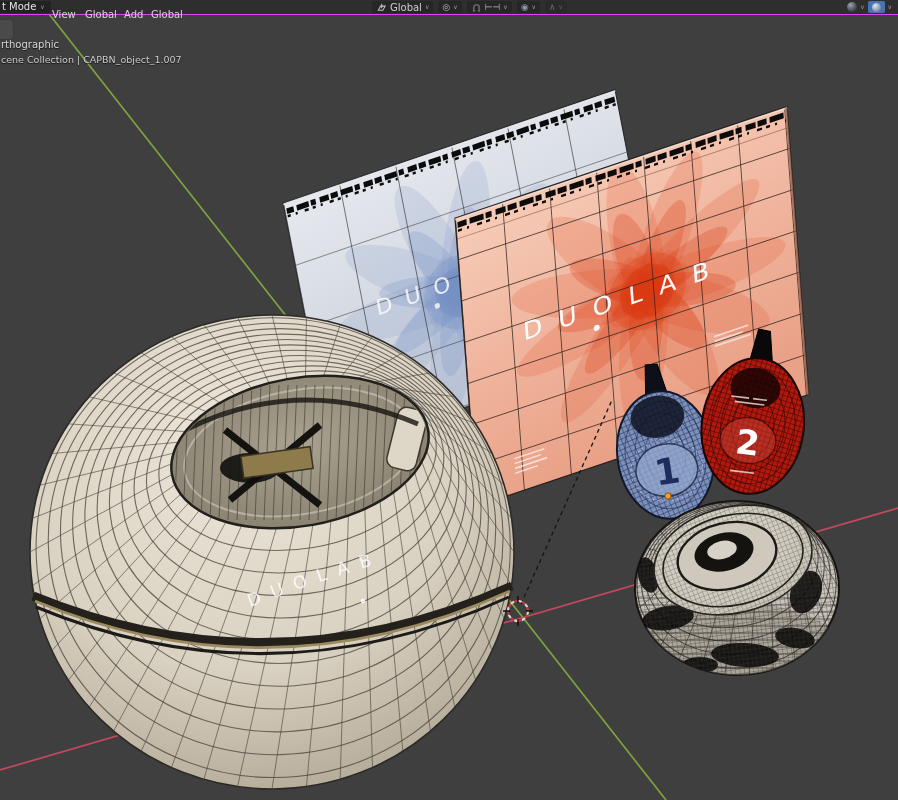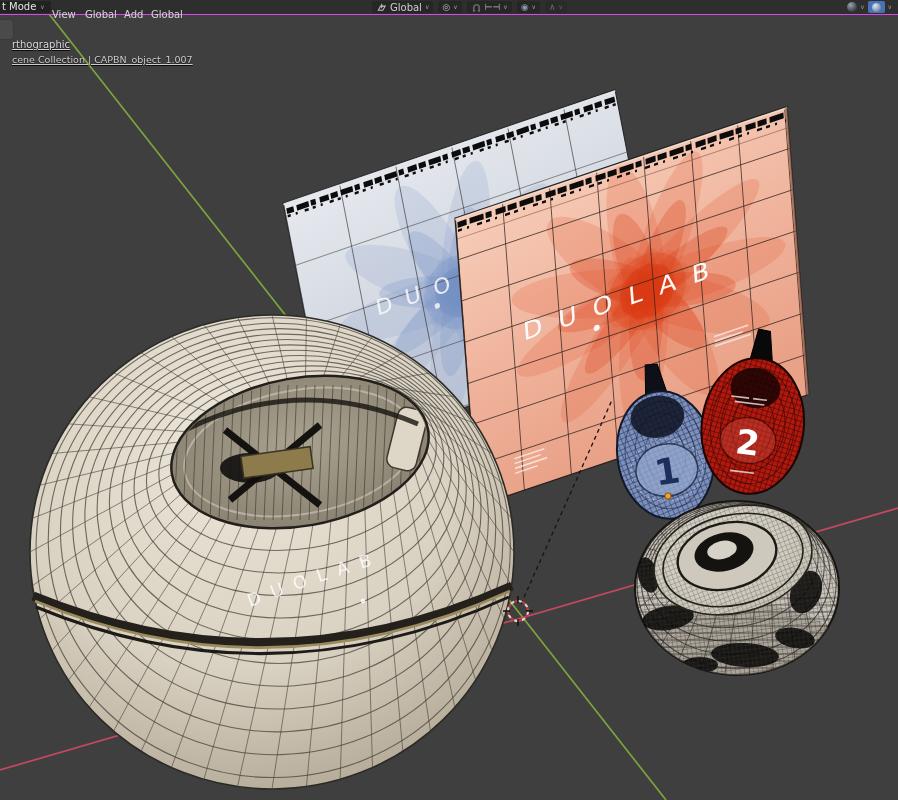--- a/index.html
+++ b/index.html
@@ -22,21 +22,21 @@
   .ic{font-size:9px;color:#b8b8b8;line-height:1;}
   .dim{opacity:.45;}
   .right{position:absolute;right:0;top:0;height:14px;display:flex;align-items:center;gap:3px;padding-right:6px;}
   .sphere{width:10px;height:10px;border-radius:50%;background:radial-gradient(circle at 35% 30%,#9aa2ad,#3c4048 70%);}
   .blue-chip{width:17px;height:12px;border-radius:2px;background:#4772b3;display:flex;align-items:center;justify-content:center;}
   .blue-chip .sphere{width:9px;height:9px;background:radial-gradient(circle at 35% 30%,#dfe7f2,#6c84a8 75%);}
 
   
   .tool-stub{position:absolute;left:0;top:19px;width:13px;height:19px;background:#4a4a4a;
              border:1px solid #3a3a3a;border-left:none;border-radius:0 4px 4px 0;z-index:20;}
-  .ov-text{position:absolute;left:12px;z-index:20;color:#d8d8d8;text-shadow:0 1px 1px rgba(0,0,0,.8);text-decoration:underline;}
+  .ov-text{position:absolute;left:1px;z-index:20;color:#d8d8d8;text-shadow:0 1px 1px rgba(0,0,0,.8);}
   .ov1{top:39px;font-size:10px;}
   .ov2{top:54px;font-size:9.5px;color:#cccccc;}
 
   .scene-svg{position:absolute;top:0;left:0;}
 </style>
 </head>
 <body>
 
 <div class="stage">
 

